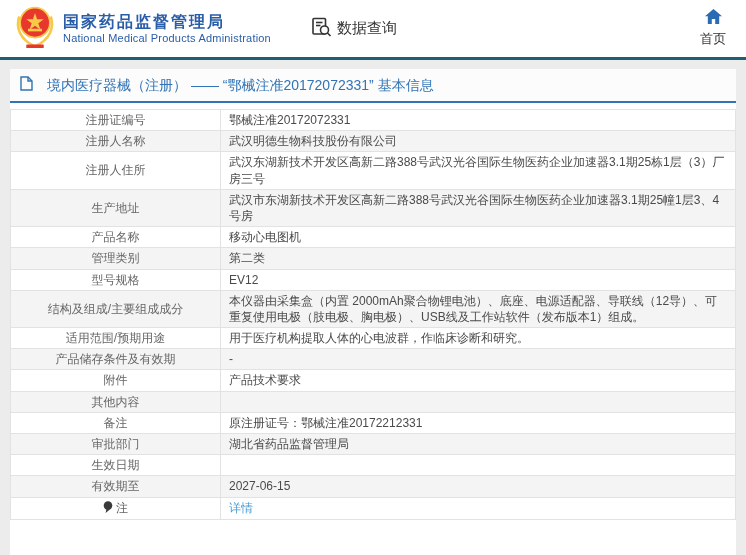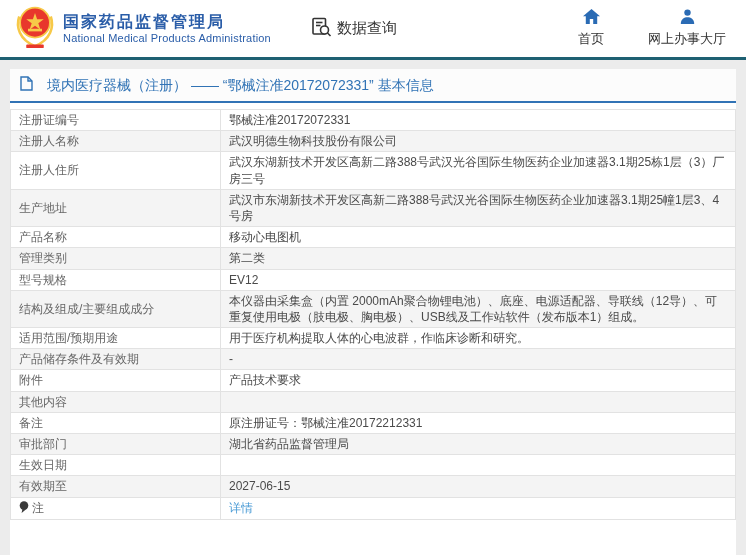--- a/index.html
+++ b/index.html
@@ -22,21 +22,21 @@
   .content-box { background:#fff; height:100%; }
 
   .title-bar { display:flex; align-items:center; gap:14px; padding:7px 10px 6px 10px;
     background:#fcfcfc; border-bottom:2px solid #3173b5; }
   .title-bar .title-text { font-size:14px; color:#3173b5; }
 
   
   .table-wrap { padding-top:6px; }
   table.info { width:100%; border-collapse:collapse; font-size:12px; table-layout:fixed; }
   table.info th, table.info td { border:1px solid #e2e2e2; padding:2px 8px; line-height:1.35; vertical-align:middle; }
-  table.info th { width:210px; text-align:left; font-weight:normal; color:#666; white-space:nowrap; }
+  table.info th { width:210px; text-align:center; font-weight:normal; color:#666; white-space:nowrap; }
   table.info td { color:#4a4a4a; text-align:left; word-break:break-all; }
   table.info tr:nth-child(even) { background:#f4f4f4; }
   table.info a { color:#4a9bd5; text-decoration:none; }
   .note-icon { display:inline-block; vertical-align:-1px; margin-right:3px; }
 </style>
 </head>
 <body>
 
 <header class="site-header">
   <div class="logo-group">
@@ -70,29 +70,20 @@
   </div>
 
   <nav class="header-nav">
     <div class="nav-item">
       <span>
         <svg width="17" height="15" viewBox="0 0 17 15">
           <path d="M8.5 0 L17 7.3 L14.2 7.3 L14.2 15 L10.2 15 L10.2 10 L6.8 10 L6.8 15 L2.8 15 L2.8 7.3 L0 7.3 Z" fill="#2a6bb4"></path>
         </svg>
       </span>
       <span>首页</span>
-    </div>
-    <div class="nav-item">
-      <span>
-        <svg width="15" height="15" viewBox="0 0 15 15">
-          <circle cx="7.5" cy="3.6" r="3.2" fill="#2a6bb4"></circle>
-          <path d="M0.8 15 C0.8 10 4.3 8.3 7.5 8.3 C10.7 8.3 14.2 10 14.2 15 Z" fill="#2a6bb4"></path>
-        </svg>
-      </span>
-      <span>网上办事大厅</span>
     </div>
   </nav>
 </header>
 
 <div class="teal-divider"></div>
 
 <div class="page-bg">
   <div class="content-box">
 
     <div class="title-bar">

